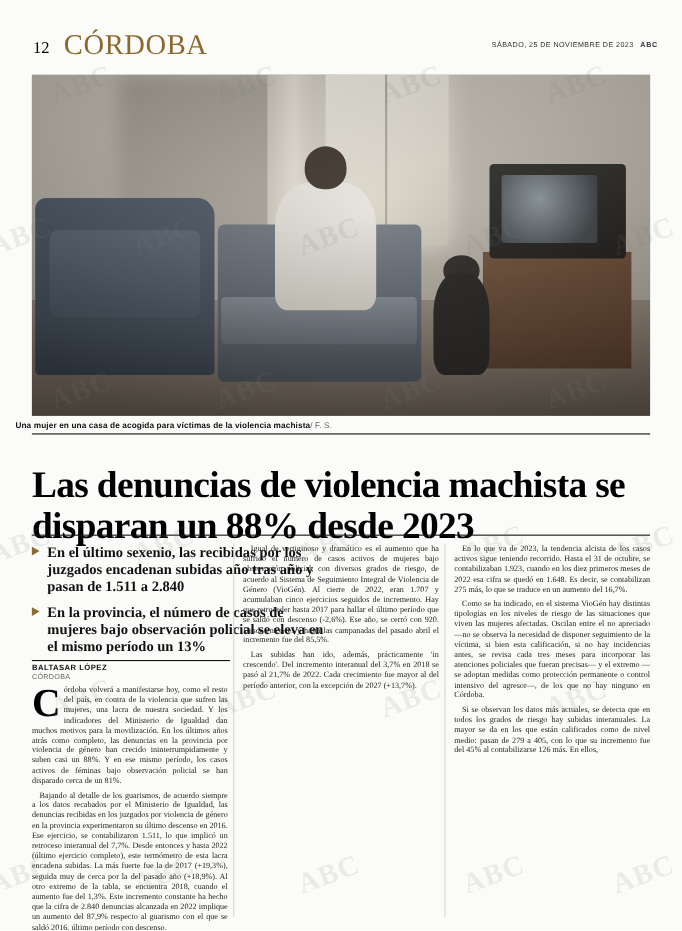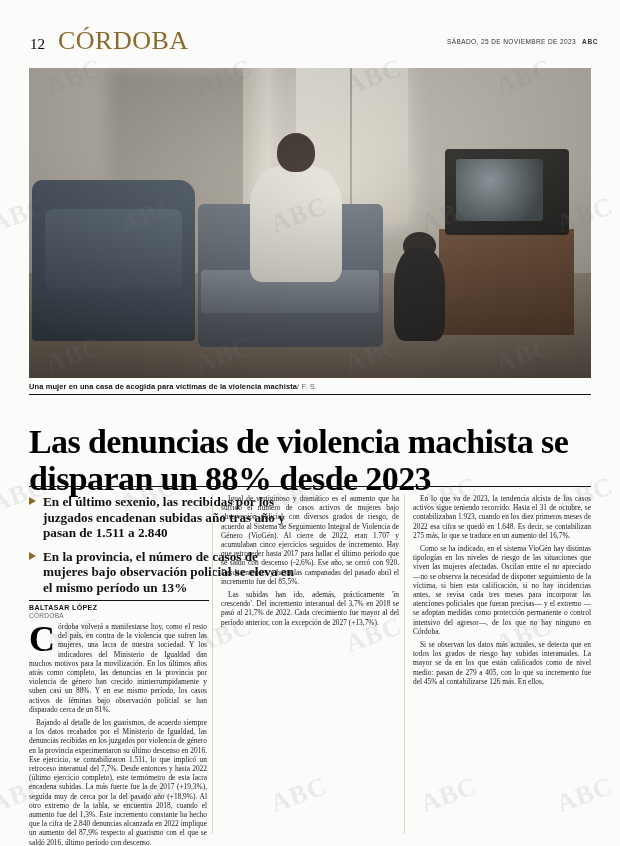--- a/index.html
+++ b/index.html
@@ -241,21 +241,21 @@
     border-radius: 50%;
   }
   .photo-dark {
     position: absolute;
     inset: 0;
     background: radial-gradient(ellipse at 55% 40%, rgba(255,255,255,0.10), rgba(20,18,16,0.25) 85%);
   }
 
   .caption {
     position: absolute;
-    left: 29px;
+    left: 14px;
     top: 382px;
     width: 562px;
     font-size: 7.5px;
     font-family: "Liberation Sans", sans-serif;
     font-weight: bold;
     color: #111;
     letter-spacing: 0.1px;
   }
   .caption .credit {
     font-weight: normal;

